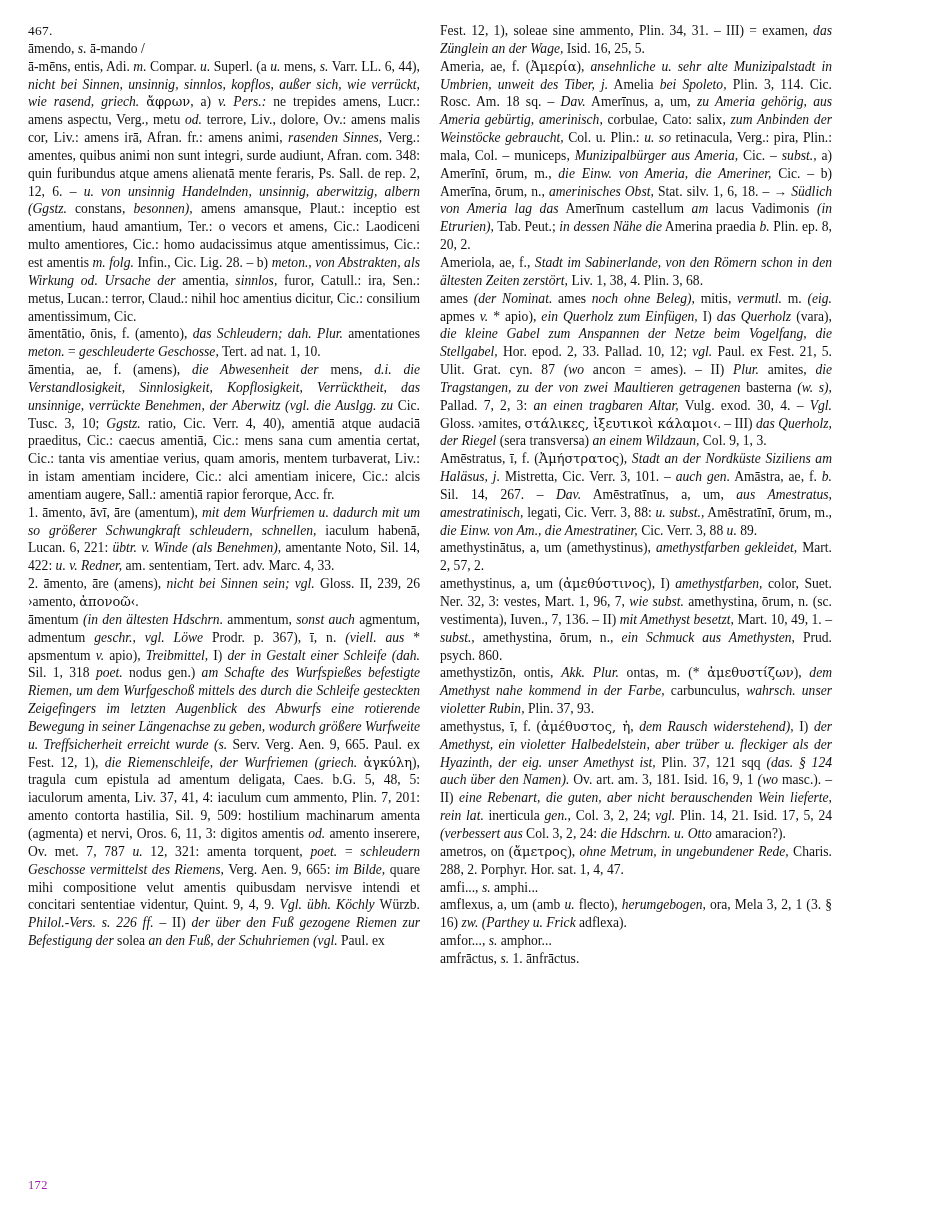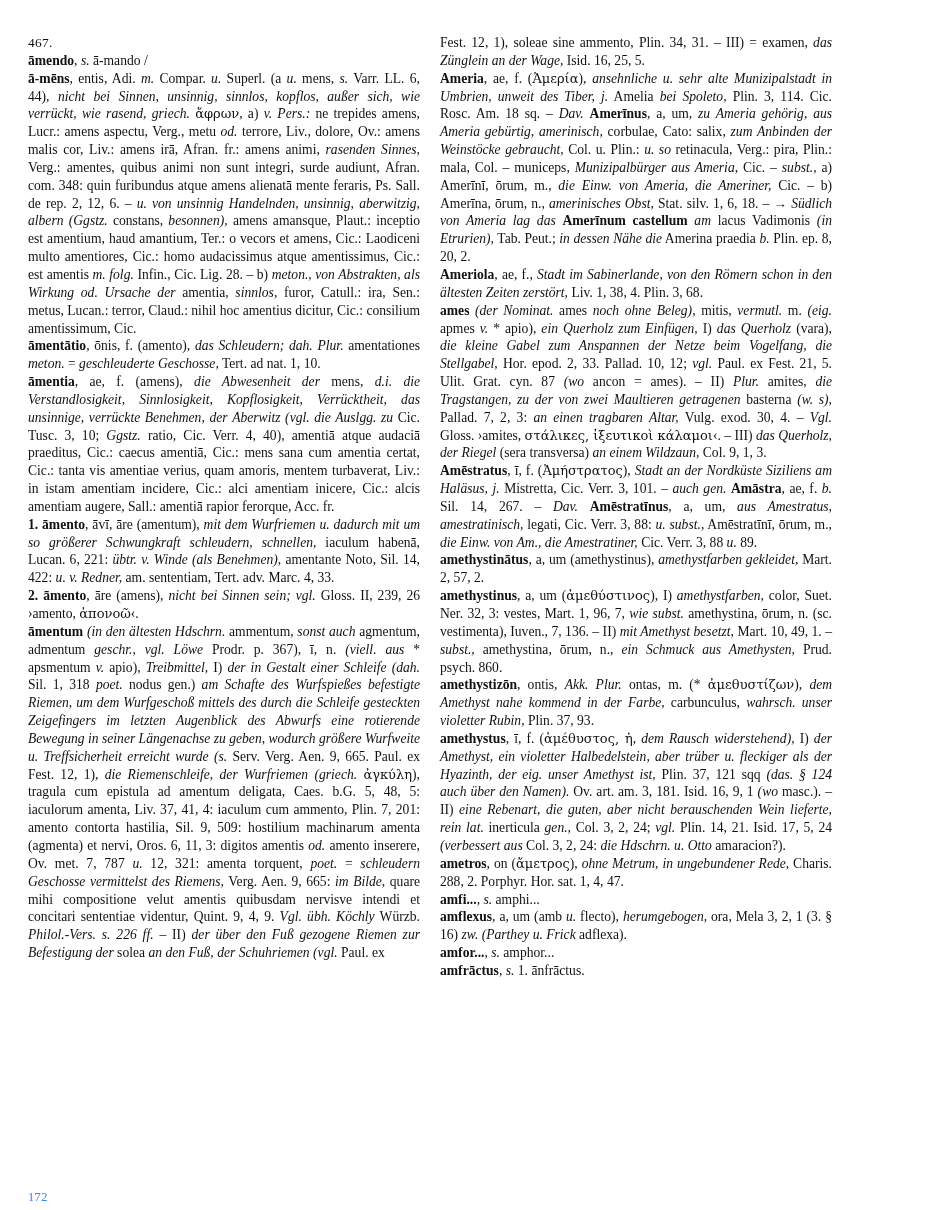--- a/index.html
+++ b/index.html
@@ -13,21 +13,20 @@
     font-family: "Liberation Serif", "DejaVu Serif", serif;
     color: #111111;
     position: relative;
     overflow: hidden;
   }
   #page {
     position: relative;
     width: 935px;
     height: 1114px;
     box-sizing: border-box;
-    margin-top: 12px;
   }
   .col {
     position: absolute;
     top: 22px;
     width: 392px;
     font-size: 13.6px;
     line-height: 17.85px;
     text-align: justify;
     text-justify: inter-word;
     hyphens: none;
@@ -46,31 +45,31 @@
     padding: 0;
     text-align: justify;
     text-indent: 0;
     
   }
   .entry + .entry { margin-top: 0; }
 
   
   .entry { text-align-last: left; }
 
-  b  { font-weight: bold; }
+  b  { font-weight: normal; }
   i  { font-style: italic; }
   .bi { font-weight: normal; font-style: italic; }
   .gr { font-family: "DejaVu Serif", serif; font-size: 13px; }
 
   #pagenum {
     position: absolute;
     left: 28px;
     top: 1178px;
     font-size: 12.4px;
-    color: #3b82f6;
+    color: #a21caf;
     letter-spacing: 0.4px;
   }
 </style>
 </head>
 <body>
 
 <div id="page">
 
   <div class="col" id="col-left">
     <div class="folio">467.</div>

